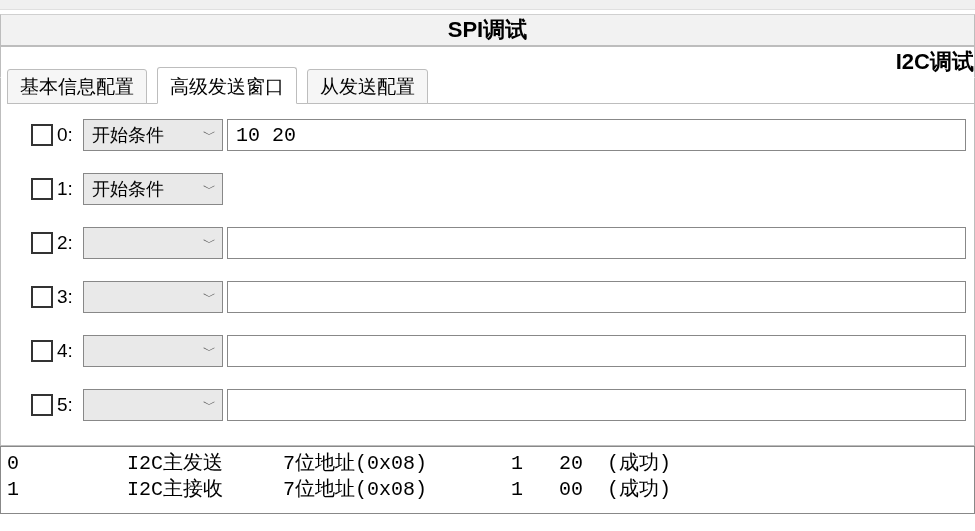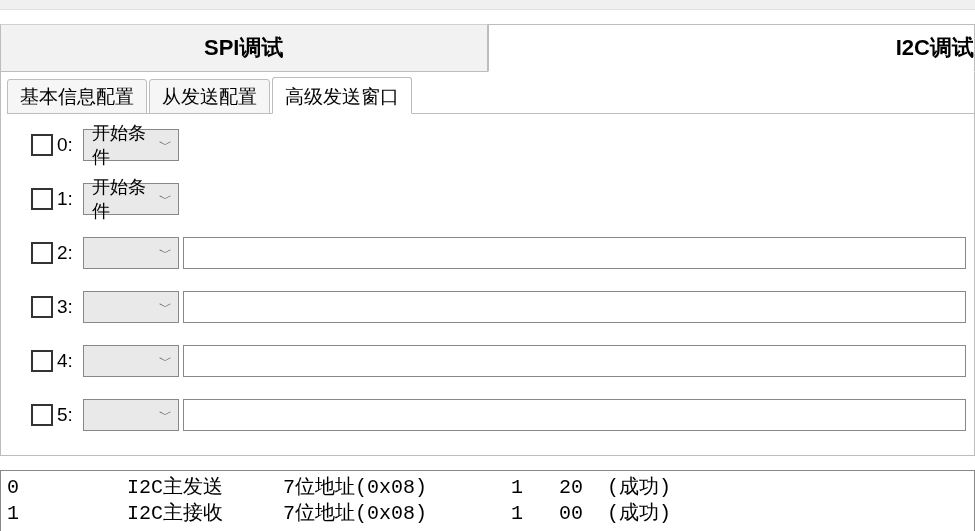--- a/index.html
+++ b/index.html
@@ -17,21 +17,22 @@
   .top-strip {
     height: 10px;
     background: #f0f0f0;
     border-bottom: 1px solid #e0e0e0;
   }
 
   
   .main-tabs {
     display: flex;
     height: 48px;
-    margin-top: 14px;
+    margin-top: 4px;
+    flex-direction: column;
   }
   .main-tab {
     flex: 1;
     display: flex;
     align-items: center;
     justify-content: center;
     font-weight: 700;
     font-size: 22px;
     border: 1px solid #bdbdbd;
     border-bottom: 1px solid #bdbdbd;
@@ -71,21 +72,21 @@
     z-index: 0;
   }
   .sub-tab {
     position: relative;
     z-index: 1;
     padding: 4px 12px 3px 12px;
     font-size: 19px;
     border: 1px solid #bdbdbd;
     border-bottom: 1px solid #bdbdbd;
     background: #f6f6f6;
-    margin-right: 2px;
+    margin-right: 10px;
     border-top-left-radius: 3px;
     border-top-right-radius: 3px;
     cursor: default;
   }
   .sub-tab.active {
     background: #fff;
     border-bottom: 1px solid #fff;
     padding-top: 6px;
   }
 
@@ -111,21 +112,21 @@
     margin-right: 4px;
     flex: 0 0 22px;
     cursor: pointer;
   }
   .idx {
     width: 26px;
     font-size: 19px;
     text-align: left;
   }
   .sel {
-    width: 96px; height: 32px;
+    width: 140px; height: 32px;
     border: 1px solid #888;
     background: #e9e9e9;
     display: flex;
     align-items: center;
     justify-content: space-between;
     padding: 0 6px 0 8px;
     font-size: 18px;
     margin-right: 4px;
     cursor: pointer;
   }
@@ -139,21 +140,21 @@
     border: 1px solid #888;
     background: #fff;
     padding: 2px 8px;
     font-family: "Consolas","Courier New",monospace;
     font-size: 20px;
     outline: none;
   }
 
   
   .log {
-    margin-top: 14px;
+    margin-top: 0;
     border: 1px solid #888;
     height: 68px;
     padding: 4px 6px 0 6px;
     font-family: "SimSun","Courier New",monospace;
     font-size: 20px;
     white-space: pre;
     line-height: 26px;
     letter-spacing: 0;
     overflow: hidden;
   }
@@ -170,39 +171,40 @@
   <div class="main-tab active">
     <span>I2C调试</span>
   </div>
 </div>
 
 <div class="sub-tabs-wrap">
   <div class="sub-tabs">
     <div class="sub-tab">
       <span>基本信息配置</span>
     </div>
+    <div class="sub-tab active">
+      <span>高级发送窗口</span>
+    </div>
     <div class="sub-tab">
       <span>从发送配置</span>
     </div>
-    <div class="sub-tab active">
-      <span>高级发送窗口</span>
-    </div>
   </div>
 </div>
 
 <div class="panel">
   <div class="rows">
 
     <div class="row">
       <div class="chk"></div>
       <div class="idx">0:</div>
       <div class="sel">
         <span>开始条件</span>
         <span class="arrow">﹀</span>
       </div>
+      <input class="txt" value="10 20" style="">
     </div>
 
     <div class="row">
       <div class="chk"></div>
       <div class="idx">1:</div>
       <div class="sel">
         <span>开始条件</span>
         <span class="arrow">﹀</span>
       </div>
     </div>

